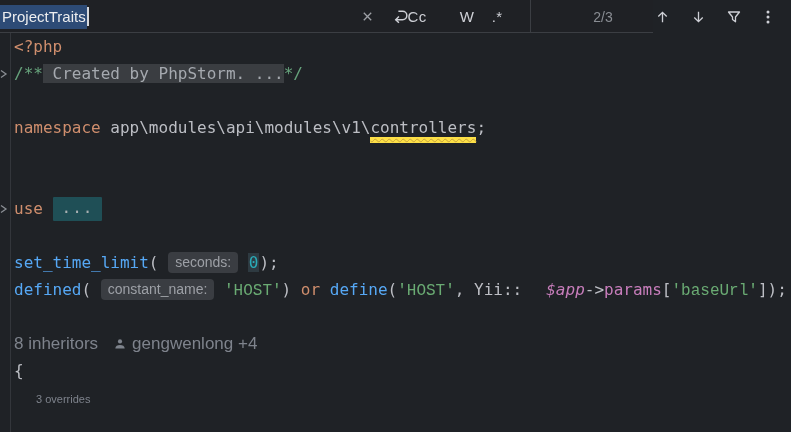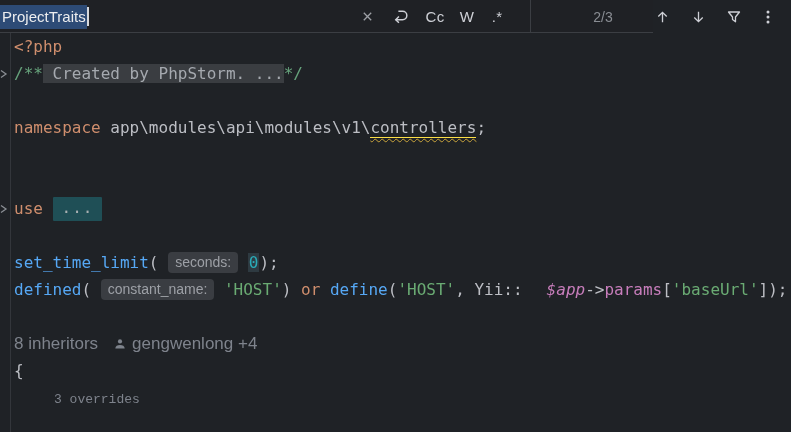--- a/index.html
+++ b/index.html
@@ -26,41 +26,41 @@
   
   .editor { position:absolute; top:33px; left:0; right:0; bottom:0; background:var(--bg,#1F2226);
     font-family:"DejaVu Sans Mono", monospace; font-size:16px; color:var(--text,#BCBEC4); }
   .gutter-rule { position:absolute; left:10px; top:0; bottom:0; width:1px; background:#33363B; }
   .fold-arrow { position:absolute; left:-1px; width:9px; height:10px; }
 
   .code-line { height:27px; line-height:27px; padding-left:14px; white-space:pre; }
 
   .tk-keyword { color:var(--keyword,#CF8E6D); }
   .tk-func { color:var(--func,#56A8F5); }
-  .tk-string { color:var(--string,#6AAB73); }
+  .tk-string { color:var(--string,#6AAB73);font-family:Liberation Mono, monospace; }
   .tk-number { color:var(--number,#2AACB8); background:#2E3A41; padding:0 1px; }
   .tk-variable { color:var(--variable,#C77DBB); font-style:italic;margin-left:24px; }
   .tk-property { color:var(--variable,#C77DBB);margin-top:46px; }
   .tk-plain { color:var(--text,#BCBEC4); }
   .tk-comment-delim { color:var(--commentGreen,#67A37C); }
   .tk-fold-comment { color:var(--foldCommentText,#A5A9AF); background:var(--foldCommentBg,#3A3D41); }
   .tk-fold-use { color:#A9B0B2; background:var(--foldUseBg,#1F4F56); display:inline-block;
      padding:0 9px; height:24px; line-height:21px; vertical-align:middle; border-radius:1px;
      letter-spacing:1px; margin-top:-2px; }
-  .tk-typo { color:var(--text,#BCBEC4); border-bottom:1px solid #fde047;
+  .tk-typo { color:var(--text,#BCBEC4); border-bottom:6px solid #fde047;
      text-decoration:underline; -webkit-text-decoration:underline wavy var(--warnWavy,#C8A33B);
      text-decoration:underline wavy var(--warnWavy,#C8A33B); text-underline-offset:4.5px;
      text-decoration-thickness:1px;text-align:center; }
   .tk-hint { font-family:"Liberation Sans", sans-serif; font-size:14px;
      color:var(--hintText,#9DA0A6); background:var(--hintBg,#3A3D42); border-radius:4px;
      padding:2px 7px 3px; position:relative; top:-1px; }
   .tk-inlay { font-family:"Liberation Sans", sans-serif; font-size:17px;
      color:var(--inlay,#7E838C); }
-  .tk-inlay-indent { font-family:Liberation Mono, monospace; font-size:13px;
-     color:var(--inlay,#7E838C); margin-left:40px; }
+  .tk-inlay-indent { font-family:Liberation Sans, sans-serif; font-size:11px;
+     color:var(--inlay,#7E838C); margin-left:22px; }
   .person-icon { display:inline-block; vertical-align:-1px; margin:0 6px 0 16px; }
 </style>
 </head>
 <body>
 
 <div class="app">
 
   <div class="search-bar">
 
     <div class="search-query">
@@ -74,21 +74,21 @@
       </svg>
     </div>
 
     <div class="bar-item" style="left:388px; width:24px;">
       <svg width="19" height="17" viewBox="0 0 18 16" fill="none" stroke="#CED0D6" stroke-width="1.4">
         <path d="M4.5 11h6.5a4 4 0 0 0 0-8H7"></path>
         <path d="M7.5 8l-3 3 3 3"></path>
       </svg>
     </div>
 
-    <div class="bar-item" style="left:421px; width:28px;justify-content:center;">
+    <div class="bar-item" style="left:403px; width:28px;justify-content:center;">
       <span class="toggle-label">Cc</span>
     </div>
 
     <div class="bar-item" style="left:456px; width:22px;">
       <span class="toggle-label">W</span>
     </div>
 
     <div class="bar-item" style="left:485px; width:24px;">
       <span class="toggle-label">.*</span>
     </div>

